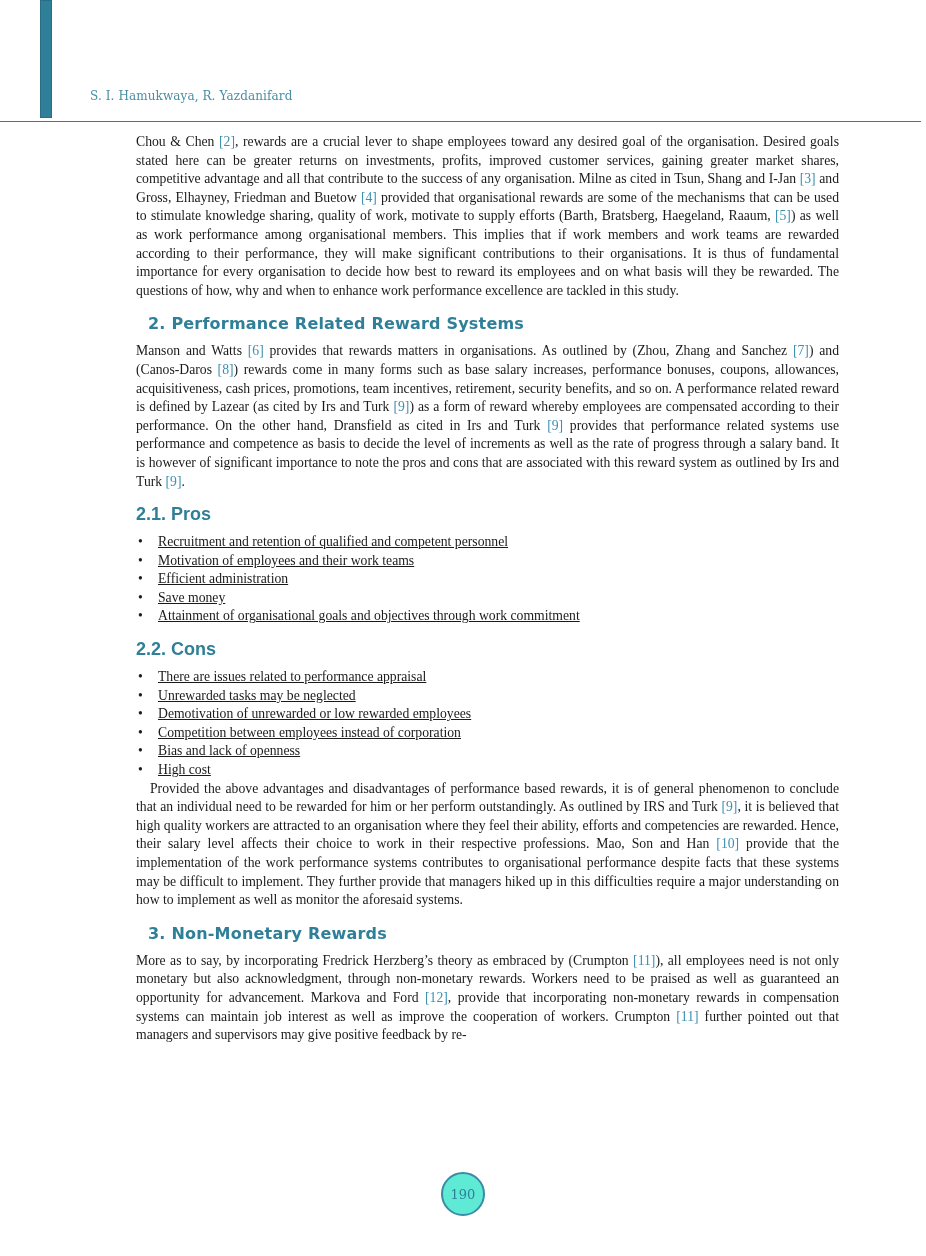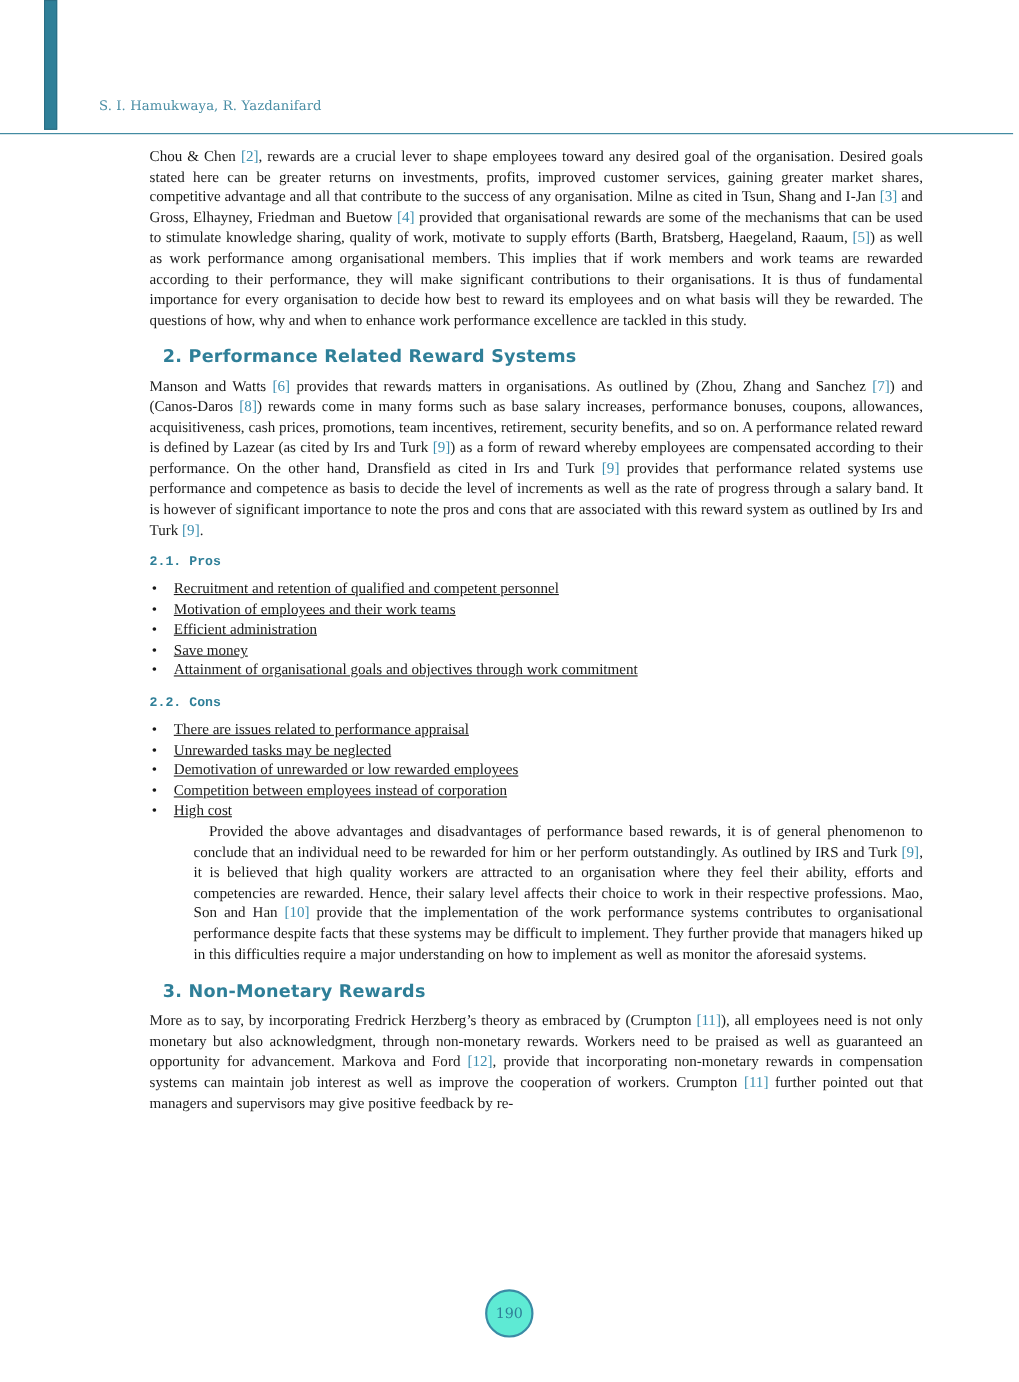--- a/index.html
+++ b/index.html
@@ -3,24 +3,24 @@
 <meta charset="utf-8">
 <style>
   html, body { margin: 0; padding: 0; background: #ffffff; }
   body { width: 926px; height: 1256px; position: relative; overflow: hidden;
          font-family: "Liberation Serif", serif; color: #1a1a1a; }
   .side-bar { position: absolute; left: 40px; top: 0; width: 12px; height: 118px; background: #2f7f98; border: 1px solid #2a6e85; box-sizing: border-box; }
   .running-head { position: absolute; left: 90px; top: 89px; font-family: "DejaVu Serif", serif; font-size: 12px; color: #4a8ea5; letter-spacing: 0.1px; }
   .head-rule { position: absolute; left: 0; top: 121px; width: 921px; height: 1px; background: #2f7f98; }
   .content { position: absolute; left: 136px; top: 133px; width: 703px; }
   p.body { margin: 0; font-size: 13.7px; line-height: 18.6px; text-align: justify; text-align-last: left; }
-  p.indent { text-indent: 14px; margin-left: 40px; }
+  p.indent { text-indent: 14px; }
   .cite { color: #3c8fb0; }
   h2.sec { margin: 14px 0 9px 12px; font-family: "DejaVu Sans", sans-serif; font-weight: bold; font-size: 16px; color: #2f7f98; letter-spacing: 0.2px; }
-  h3.sub { margin: 13px 0 8px 0; font-family: Liberation Mono, monospace; font-weight: bold; font-size: 12px; color: #2f7f98; }
+  h3.sub { margin: 13px 0 8px 0; font-family: Liberation Sans, sans-serif; font-weight: bold; font-size: 18px; color: #2f7f98; }
   ul.bul { list-style: none; margin: 0; padding: 0; }
   ul.bul li { position: relative; padding-left: 22px; font-size: 13.7px; line-height: 18.6px; text-decoration: underline; }
   ul.bul li::before { content: "\2022"; position: absolute; left: 2px; top: 0; }
   .page-num { position: absolute; left: 441px; top: 1172px; width: 44px; height: 44px; border-radius: 50%; background: #5eead4; border: 2px solid #3a8ba5; box-sizing: border-box; display: flex; align-items: center; justify-content: center; font-family: "DejaVu Serif", serif; font-size: 13px; color: #2f7f98; }
 </style>
 </head>
 <body>
 
 <div class="side-bar"></div>
 <div class="running-head">S. I. Hamukwaya, R. Yazdanifard</div>
@@ -42,20 +42,21 @@
     <li>Save money</li>
     <li>Attainment of organisational goals and objectives through work commitment</li>
   </ul>
 
   <h3 class="sub">2.2. Cons</h3>
   <ul class="bul">
     <li>There are issues related to performance appraisal</li>
     <li>Unrewarded tasks may be neglected</li>
     <li>Demotivation of unrewarded or low rewarded employees</li>
     <li>Competition between employees instead of corporation</li>
+    <li>Bias and lack of openness</li>
     <li>High cost</li>
   </ul>
 
   <p class="body indent"><span>Provided the above advantages and disadvantages of performance based rewards, it is of general phenomenon to conclude that an individual need to be rewarded for him or her perform outstandingly. As outlined by IRS and Turk </span><span class="cite">[9]</span><span>, it is believed that high quality workers are attracted to an organisation where they feel their ability, efforts and competencies are rewarded. Hence, their salary level affects their choice to work in their respective professions. Mao, Son and Han </span><span class="cite">[10]</span><span> provide that the implementation of the work performance systems contributes to organisational performance despite facts that these systems may be difficult to implement. They further provide that managers hiked up in this difficulties require a major understanding on how to implement as well as monitor the aforesaid systems.</span></p>
 
   <h2 class="sec">3. Non-Monetary Rewards</h2>
 
   <p class="body"><span>More as to say, by incorporating Fredrick Herzberg’s theory as embraced by (Crumpton </span><span class="cite">[11]</span><span>), all employees need is not only monetary but also acknowledgment, through non-monetary rewards. Workers need to be praised as well as guaranteed an opportunity for advancement. Markova and Ford </span><span class="cite">[12]</span><span>, provide that incorporating non-monetary rewards in compensation systems can maintain job interest as well as improve the cooperation of workers. Crumpton </span><span class="cite">[11]</span><span> further pointed out that managers and supervisors may give positive feedback by re-</span></p>
 </div>
 

